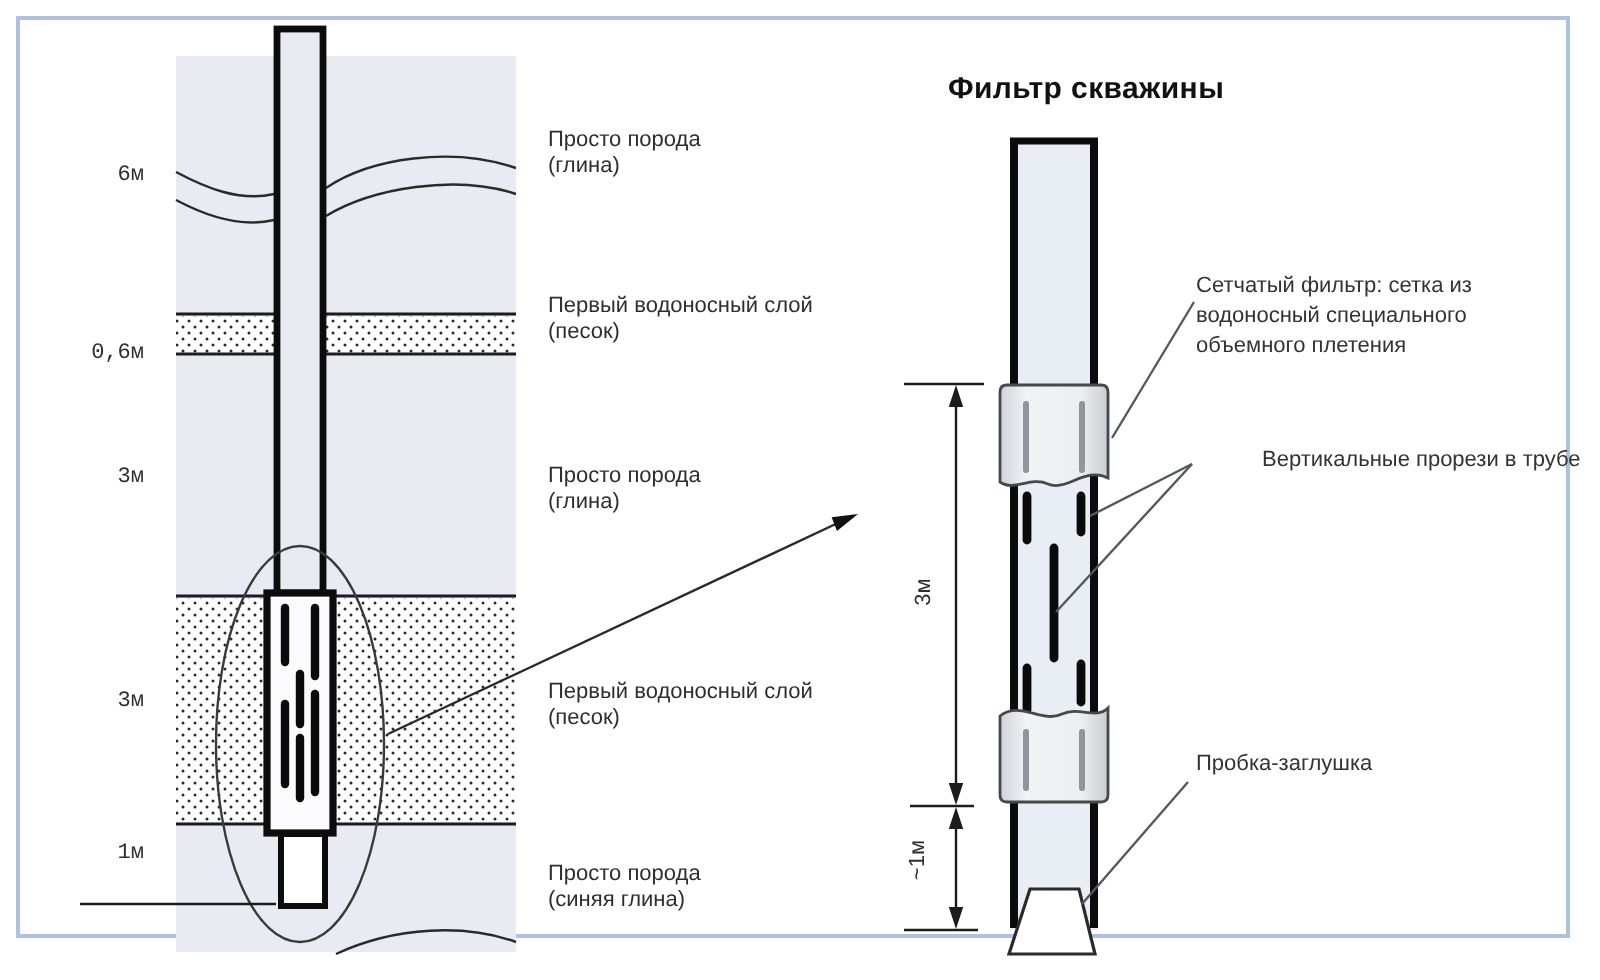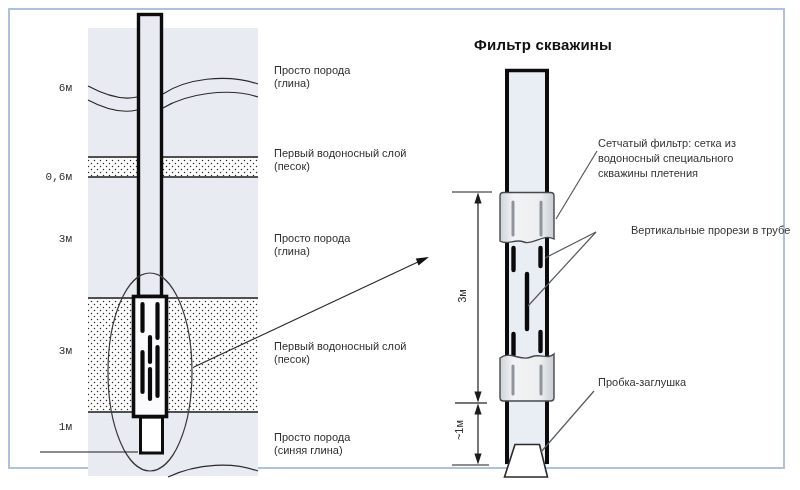--- a/index.html
+++ b/index.html
@@ -185,16 +185,16 @@
 </div>
 
 <div class="title">Фильтр скважины</div>
 
 <div class="dimrot" style="left:441px;top:289px">3м</div>
 <div class="dimrot" style="left:438px;top:423px">~1м</div>
 
 <div class="ann" style="left:598px;top:136px;width:195px">
   <span>Сетчатый фильтр: сетка из</span>
   <span>водоносный специального</span>
-  <span>скважины плетения</span>
+  <span>объемного плетения</span>
 </div>
 <div class="ann" style="left:631px;top:223px;width:190px">Вертикальные прорези в трубе</div>
 <div class="ann" style="left:598px;top:375px;width:150px">Пробка-заглушка</div>
 
 </body></html>

